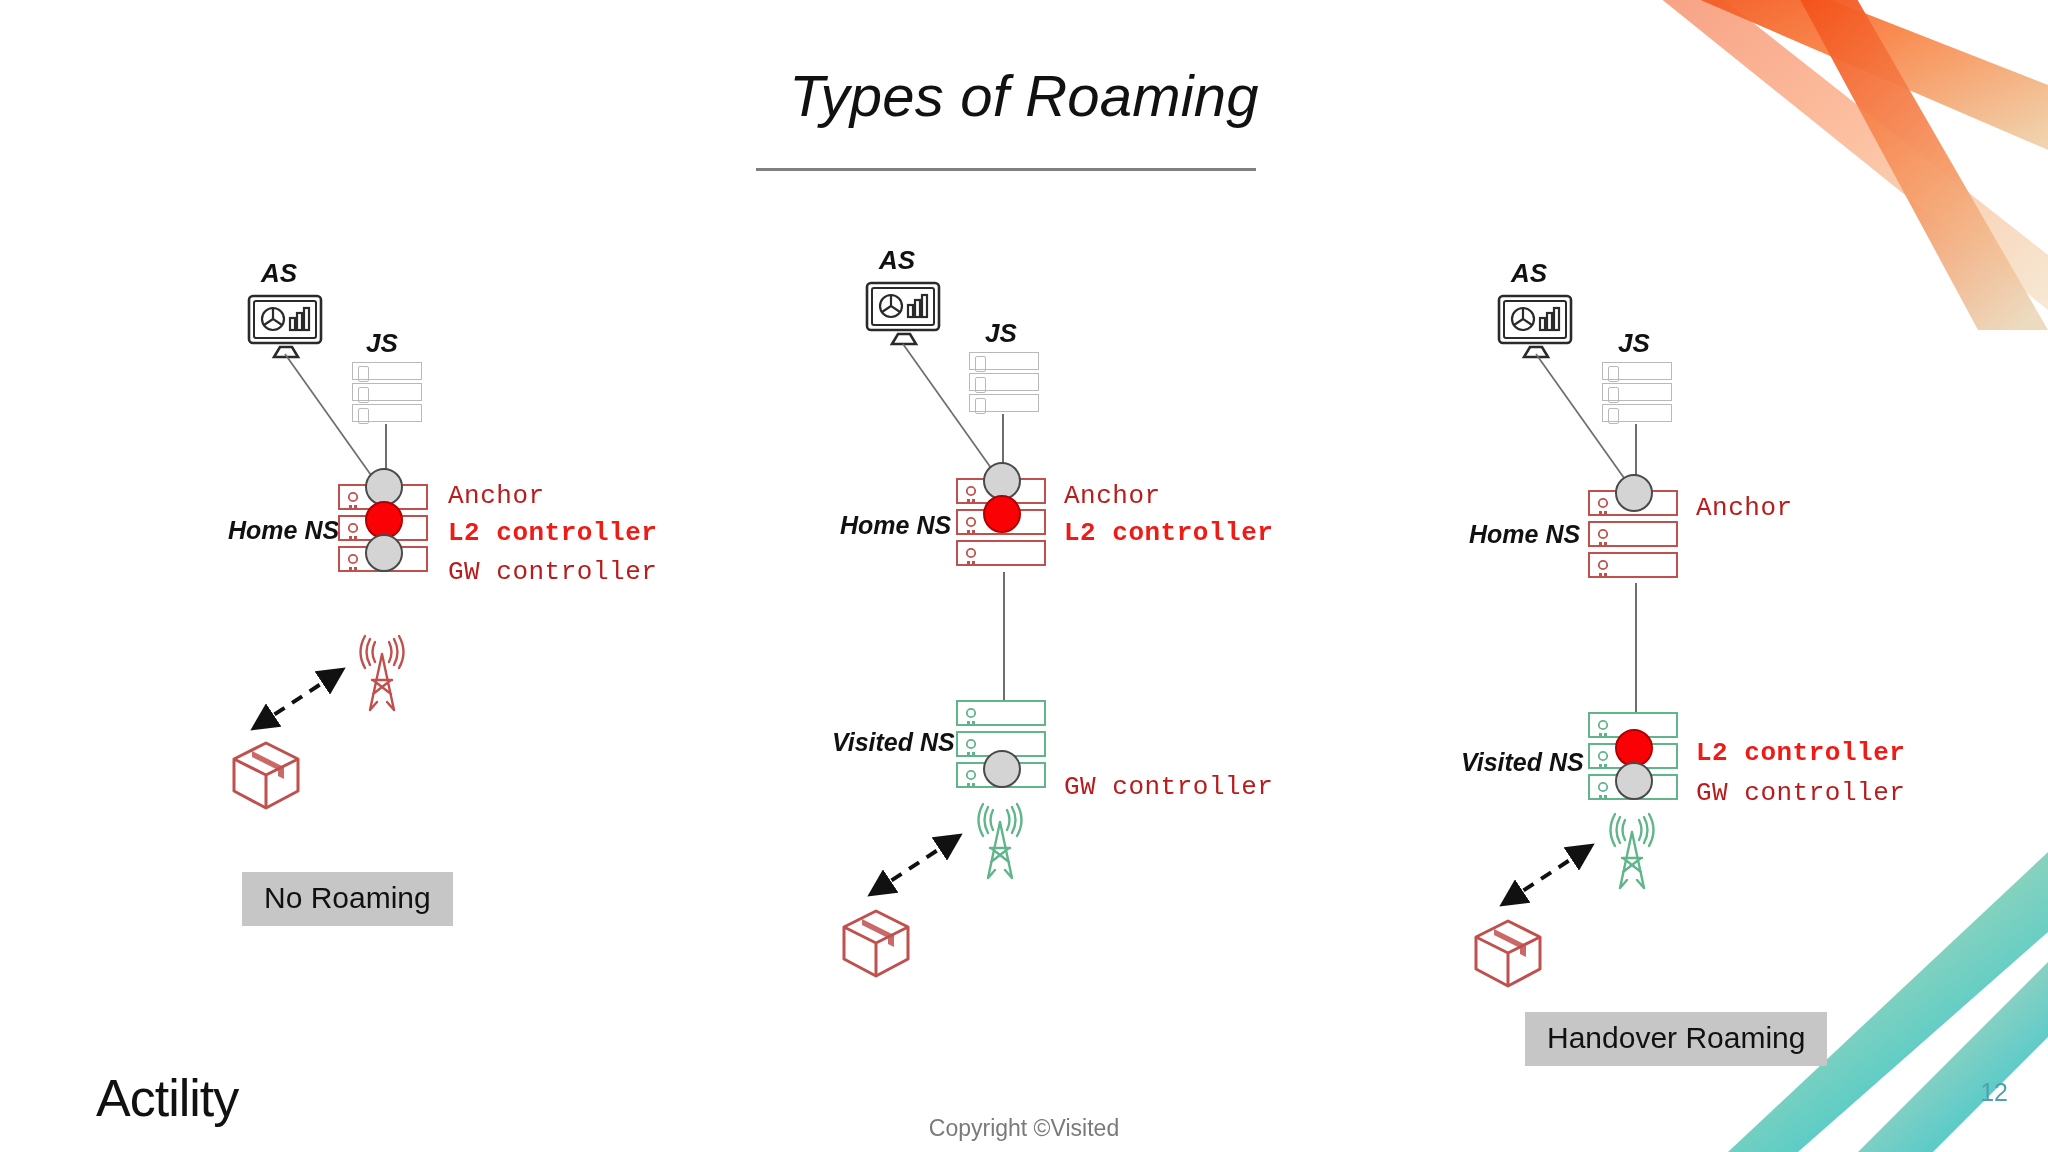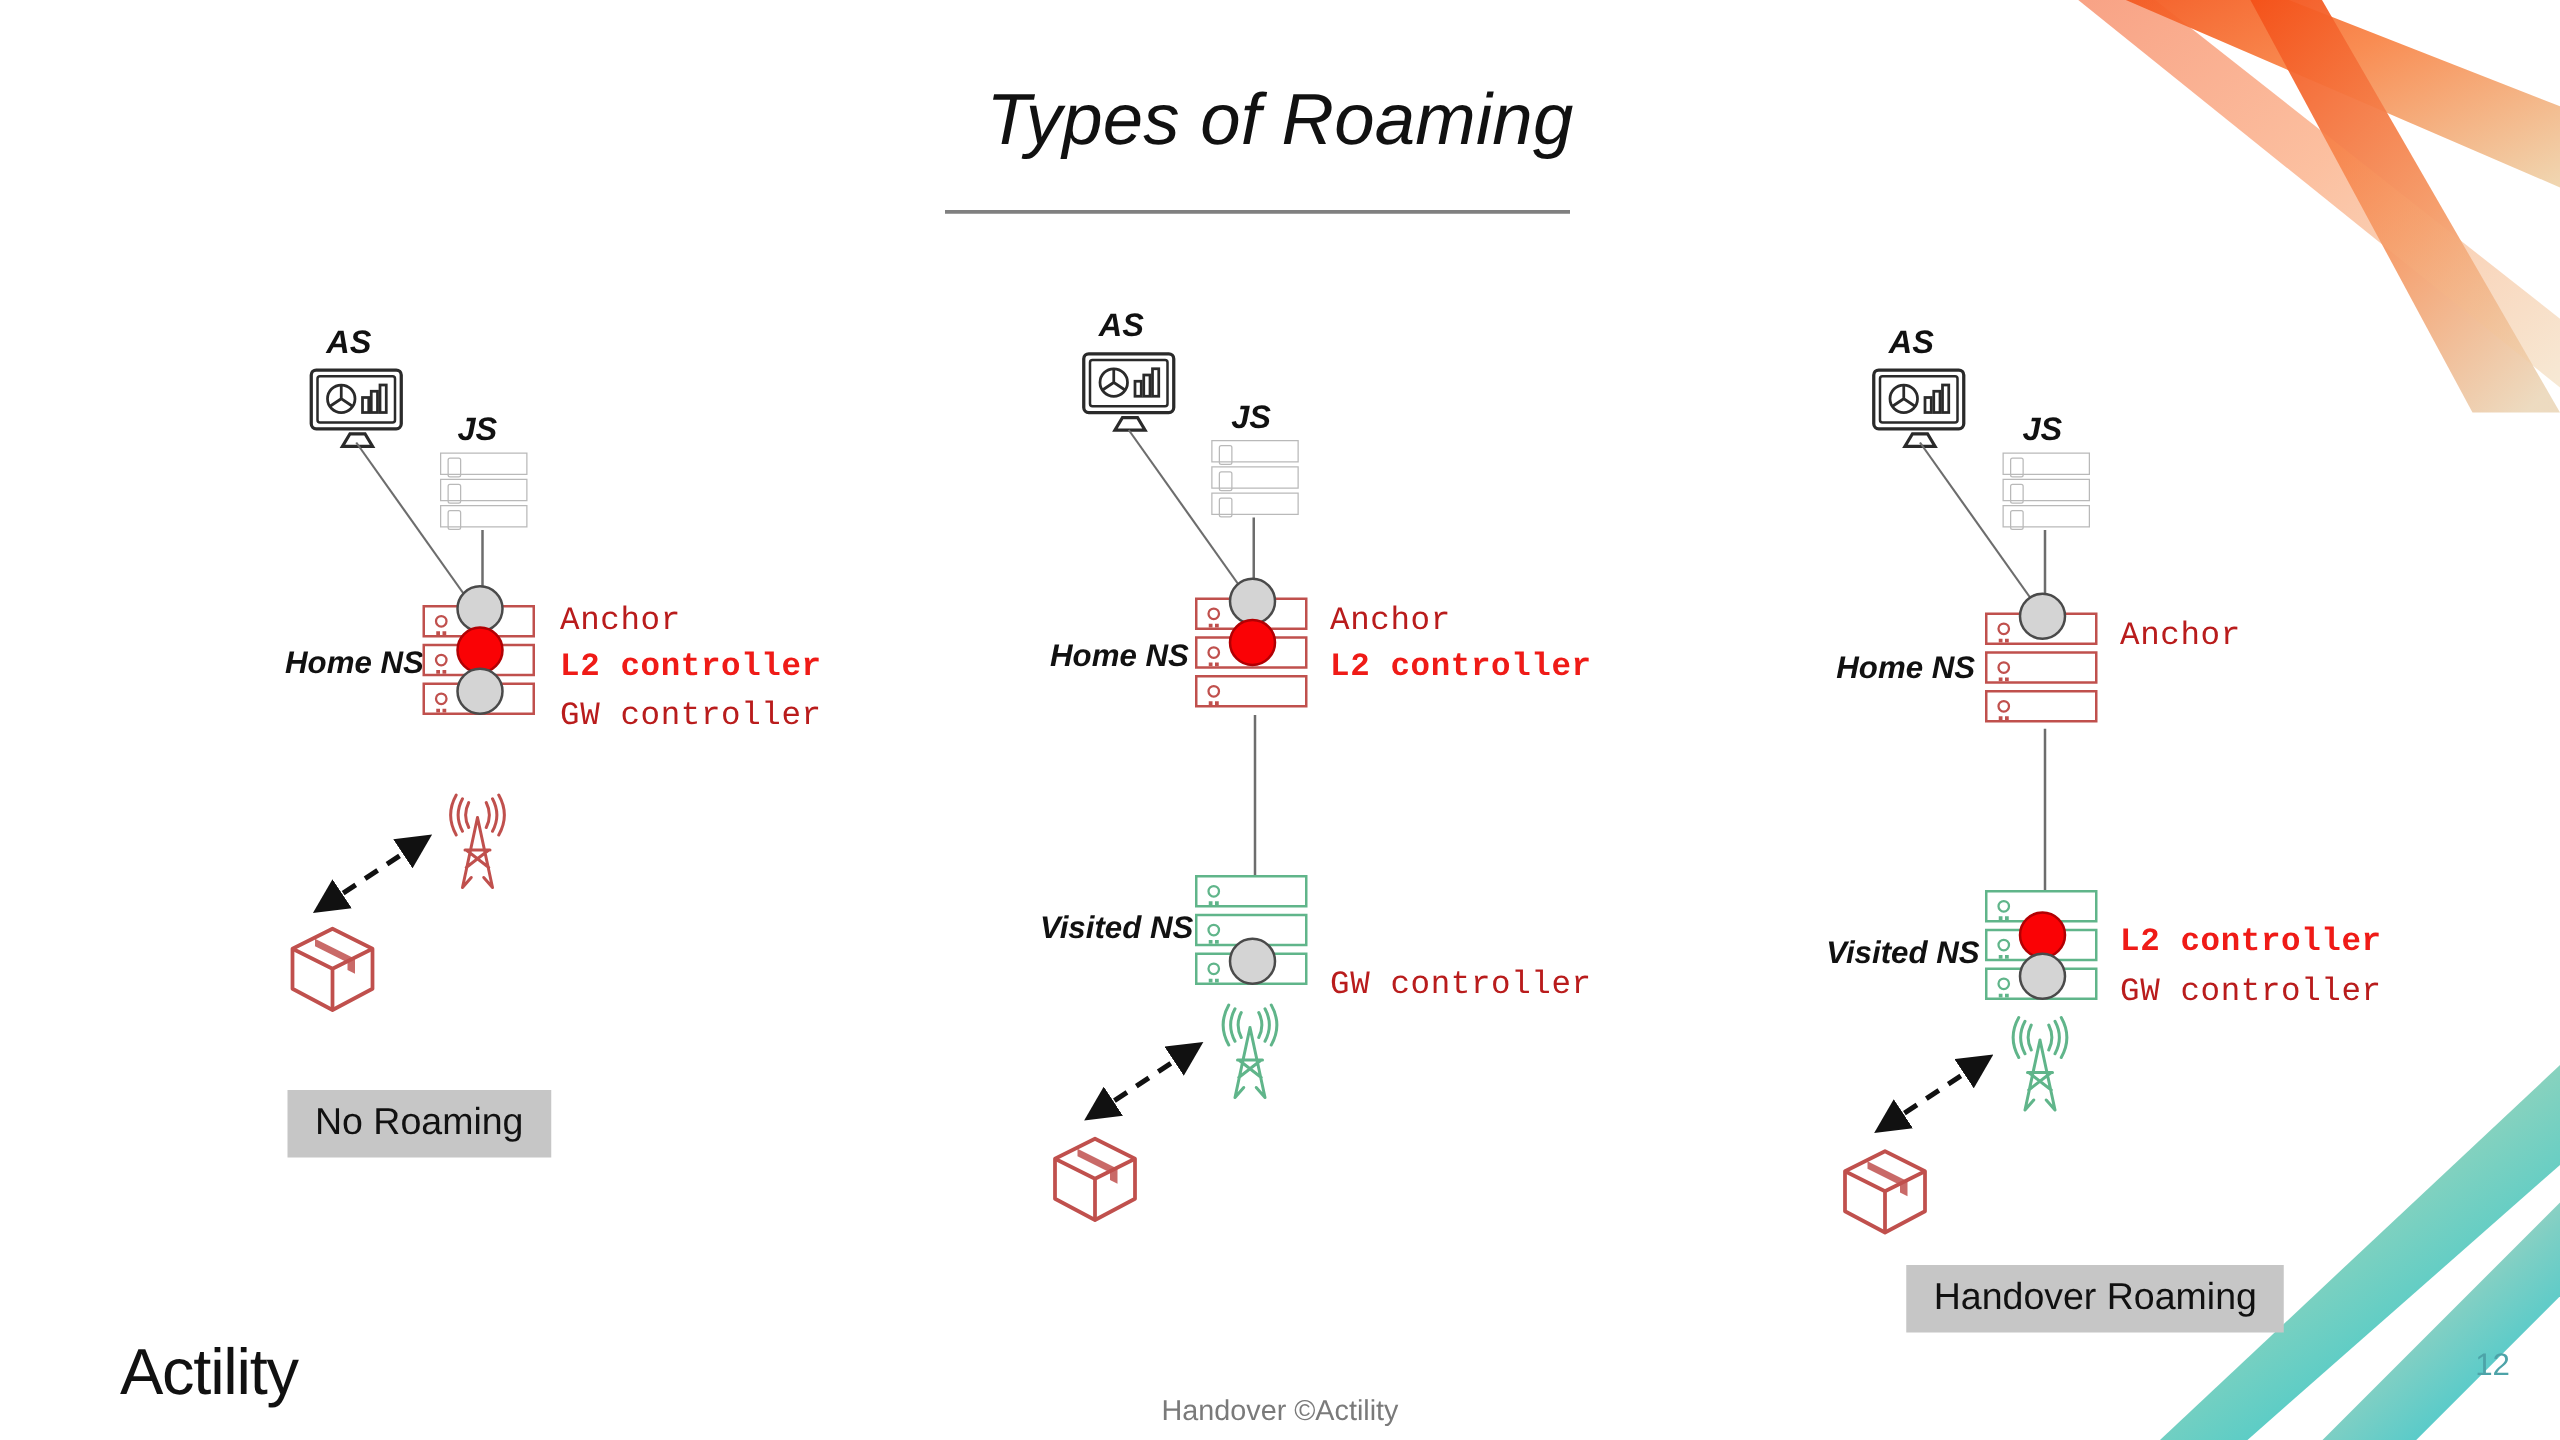--- a/index.html
+++ b/index.html
@@ -227,21 +227,21 @@
     <div style="position:absolute;left:180px;top:735px;">
       <svg width="76" height="80" viewBox="0 0 76 80">
         <g fill="none" stroke="#c0504d" stroke-width="3" stroke-linejoin="round">
           <path d="M38 8 L70 24 L70 56 L38 73 L6 56 L6 24 Z"></path>
           <path d="M6 24 L38 40 L70 24 M38 40 L38 73"></path>
         </g>
         <path d="M24 16 L56 32 L56 44 L50 41 L50 35 L24 22 Z" fill="#c0504d" opacity="0.85"></path>
       </svg>
     </div>
 
-    <div class="tag" style="left:182px;top:872px;">No Roaming</div>
+    <div class="tag" style="left:194px;top:872px;">No Roaming</div>
   </div>
 
   <div class="col">
 
     <div class="lbl italic-lbl" style="left:831px;top:245px;">AS</div>
     <div style="position:absolute;left:814px;top:279px;">
       <svg width="84" height="68" viewBox="0 0 84 68">
         <g fill="none" stroke="#2a2a2a" stroke-width="2.6">
           <rect x="5" y="4" width="72" height="47" rx="4"></rect>
           <rect x="10" y="9" width="62" height="37" rx="2" stroke-width="2"></rect>
@@ -518,16 +518,16 @@
           <path d="M6 24 L38 40 L70 24 M38 40 L38 73"></path>
         </g>
         <path d="M24 16 L56 32 L56 44 L50 41 L50 35 L24 22 Z" fill="#c0504d" opacity="0.85"></path>
       </svg>
     </div>
 
     <div class="tag" style="left:1477px;top:1012px;">Handover Roaming</div>
   </div>
 
   <div id="footer-logo">Actility</div>
-  <div id="copyright">Handover ©Actility</div>
+  <div id="copyright">Copyright ©Visited</div>
   <div id="page-number">12</div>
 
 </div>
 
 </body></html>

